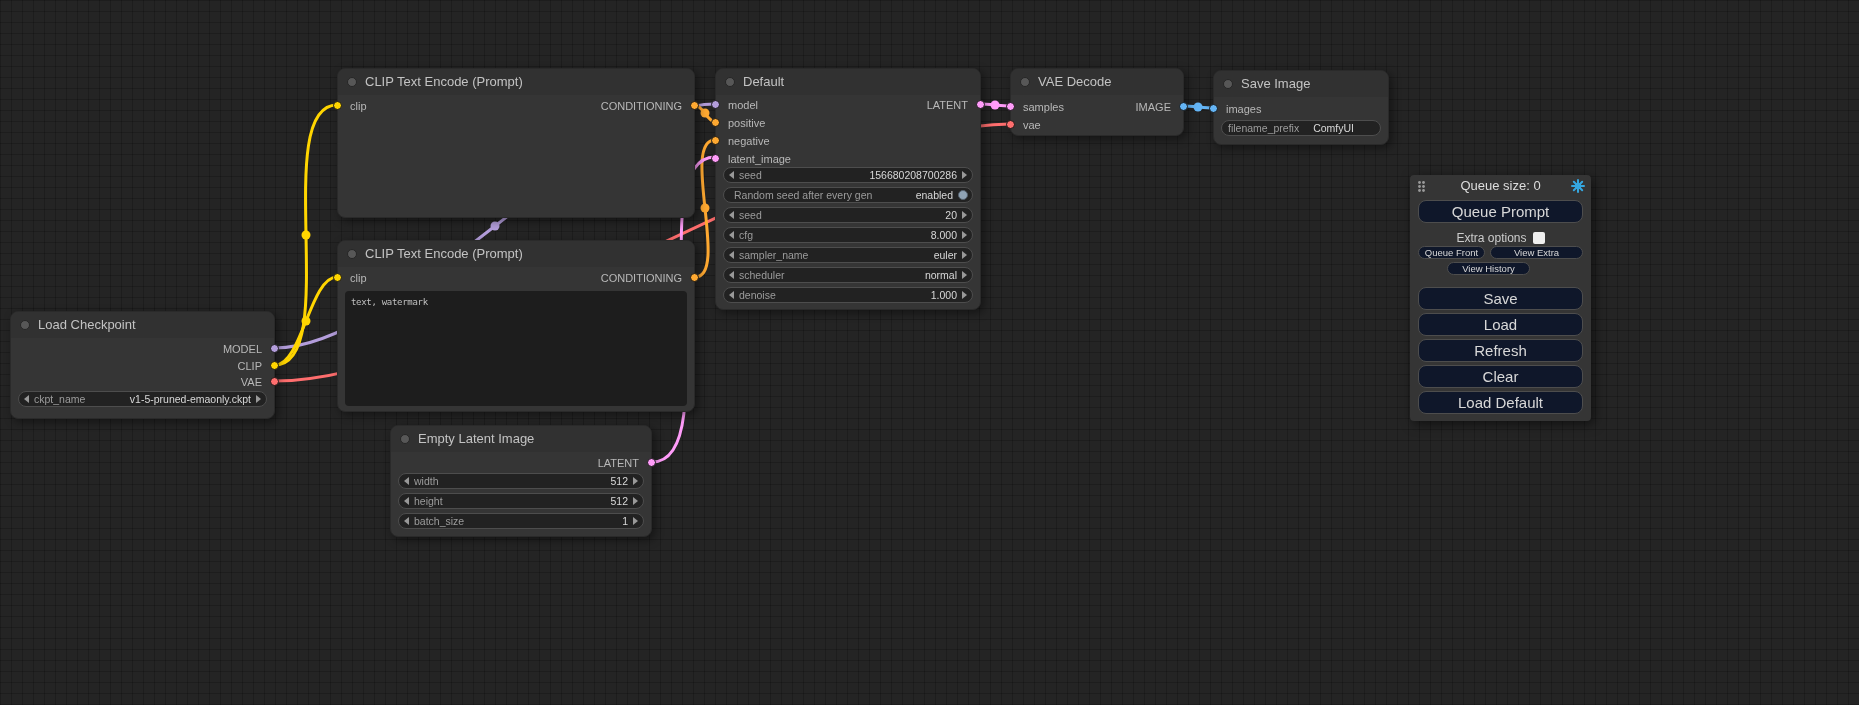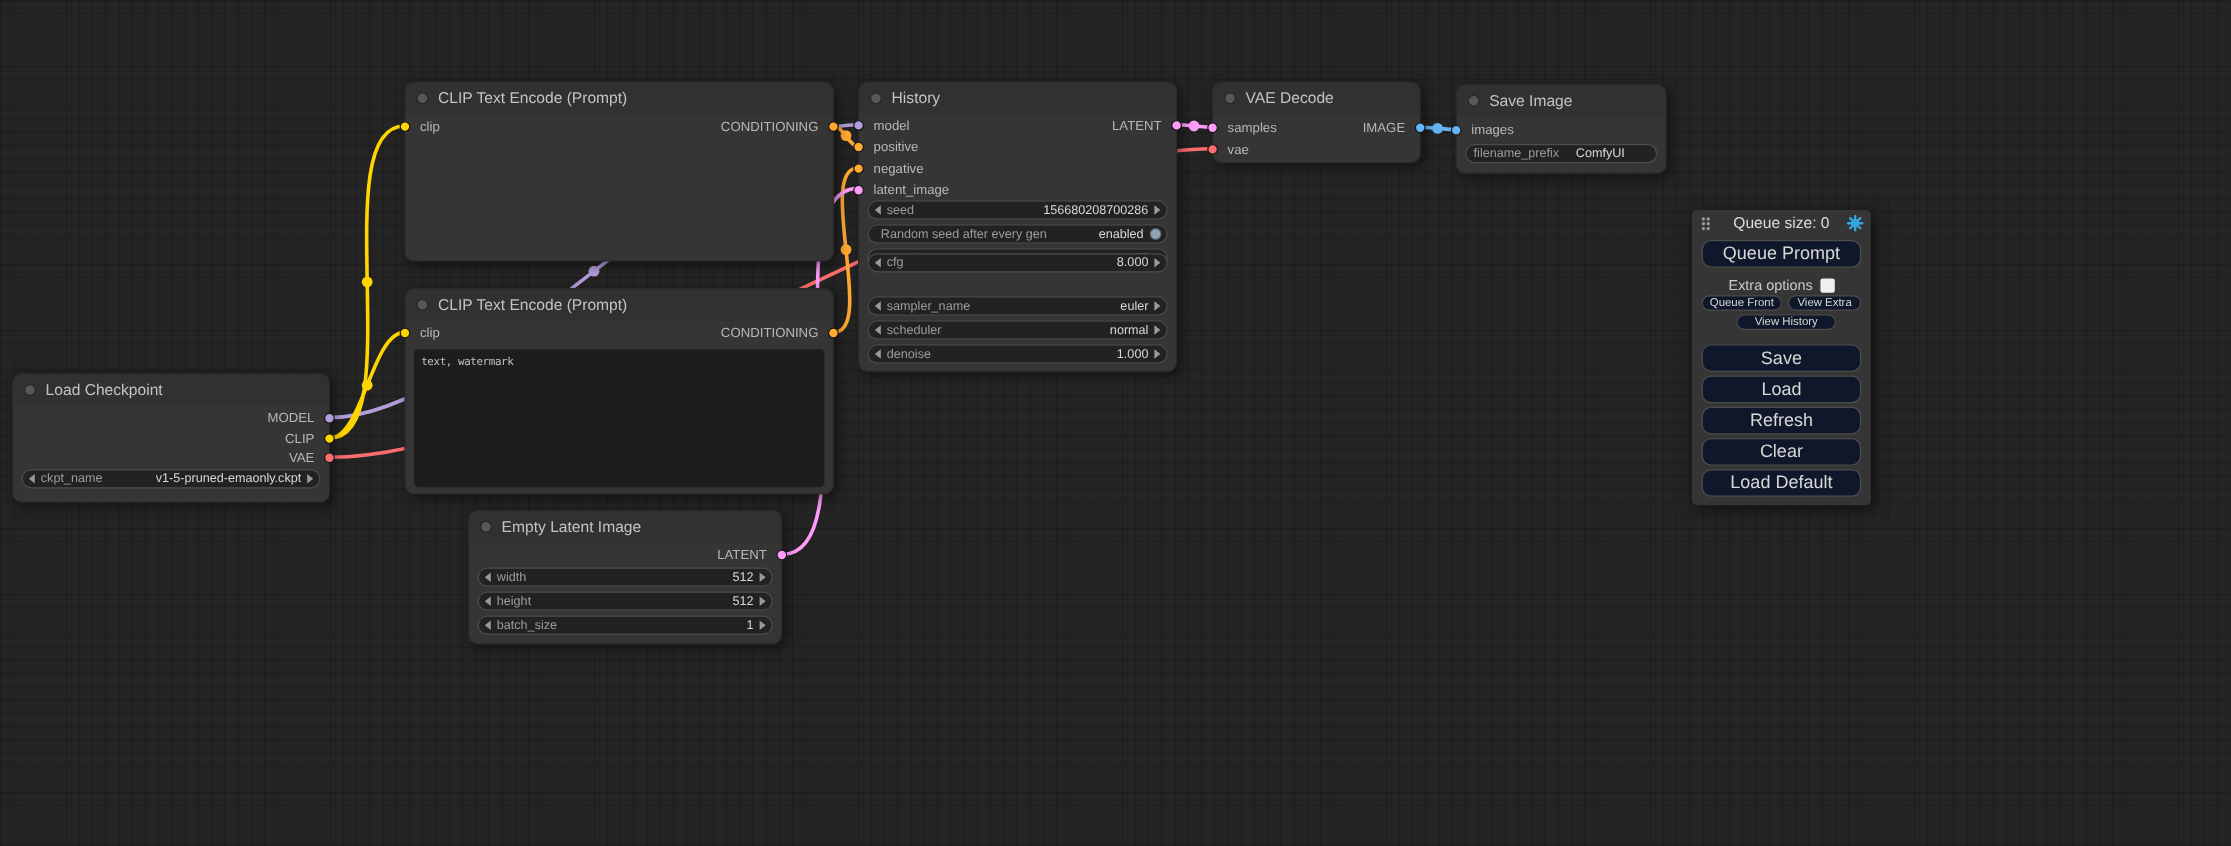--- a/index.html
+++ b/index.html
@@ -138,21 +138,21 @@
     <span class="tl"></span>
     <span class="wl">batch_size</span>
     <span class="wv">1</span>
     <span class="tr"></span>
   </div>
 </div>
 
 <div class="node" style="left:715px;top:68px;width:266px;height:242px">
   <div class="ntitle">
     <span class="ndot"></span>
-    <span>History</span>
+    <span>Default</span>
   </div>
   <div class="slot in" style="top:29px">model</div>
   <span class="sdot in b-model" style="top:31px"></span>
   <div class="slot in" style="top:47px">positive</div>
   <span class="sdot in b-cond" style="top:49px"></span>
   <div class="slot in" style="top:65px">negative</div>
   <span class="sdot in b-cond" style="top:67px"></span>
   <div class="slot in" style="top:83px">latent_image</div>
   <span class="sdot in b-latent" style="top:85px"></span>
   <div class="slot out" style="top:29px">LATENT</div>
@@ -168,21 +168,21 @@
     <span class="wl" style="margin-left:10px">Random seed after every gen</span>
     <span class="wv">enabled</span>
     <span class="toggle"></span>
   </div>
   <div class="widget" style="top:138px">
     <span class="tl"></span>
     <span class="wl">seed</span>
     <span class="wv">20</span>
     <span class="tr"></span>
   </div>
-  <div class="widget" style="top:142px">
+  <div class="widget" style="top:158px">
     <span class="tl"></span>
     <span class="wl">cfg</span>
     <span class="wv">8.000</span>
     <span class="tr"></span>
   </div>
   <div class="widget" style="top:178px">
     <span class="tl"></span>
     <span class="wl">sampler_name</span>
     <span class="wv">euler</span>
     <span class="tr"></span>
@@ -220,21 +220,21 @@
     <span>Save Image</span>
   </div>
   <div class="slot in" style="top:31px">images</div>
   <span class="sdot in b-image" style="top:33px"></span>
   <div class="widget" style="top:49px">
     <span class="wl" style="margin-left:6px">filename_prefix</span>
     <span class="wv" style="margin-right:26px">ComfyUI</span>
   </div>
 </div>
 
-<div class="panel" style="left:1410px;top:175px;width:149px;height:246px">
+<div class="panel" style="left:1410px;top:175px;width:181px;height:246px">
   <div class="phead">
     <span class="drag">
       <svg width="9" height="13" viewBox="0 0 9 13">
           <g fill="#9a9a9a">
             <circle cx="2.5" cy="2.5" r="1.4"></circle>
             <circle cx="2.5" cy="6.5" r="1.4"></circle>
             <circle cx="2.5" cy="10.5" r="1.4"></circle>
             <circle cx="6.5" cy="2.5" r="1.4"></circle>
             <circle cx="6.5" cy="6.5" r="1.4"></circle>
             <circle cx="6.5" cy="10.5" r="1.4"></circle>

